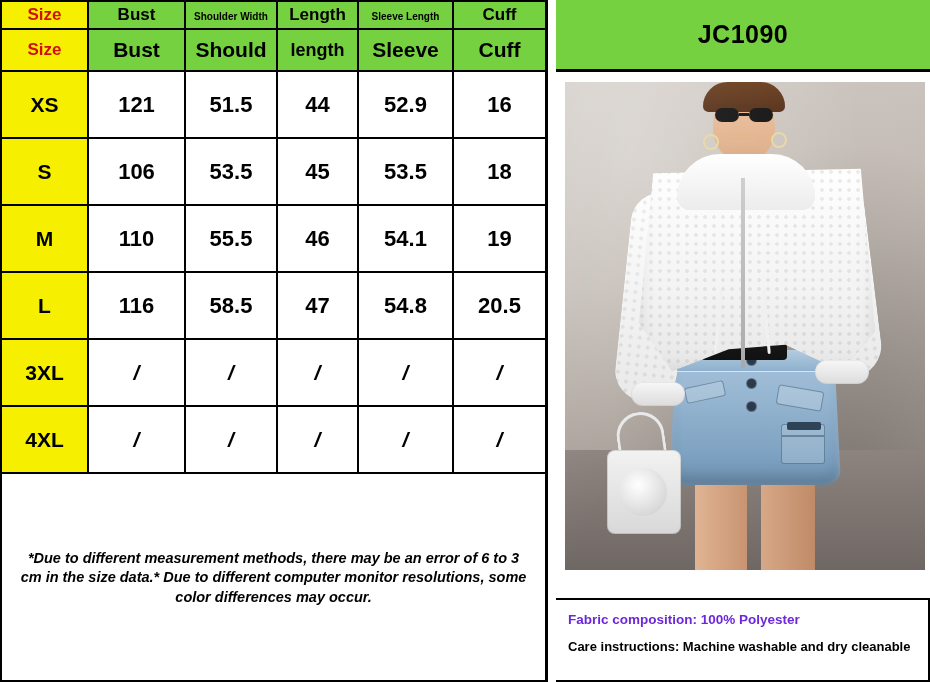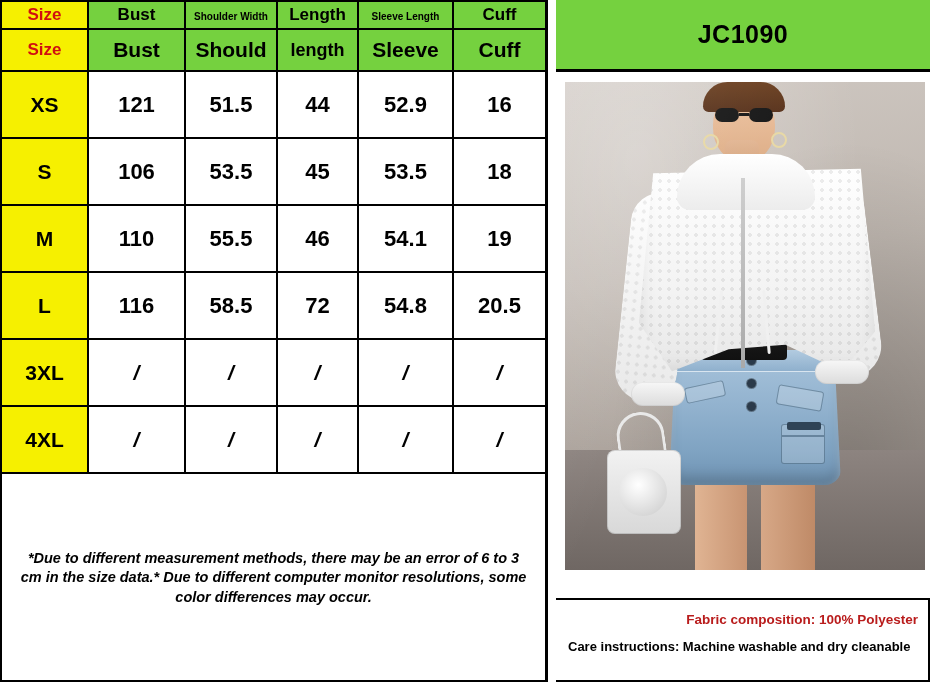--- a/index.html
+++ b/index.html
@@ -353,23 +353,22 @@
     height: 84px;
     border-top: 2px solid #000;
     border-bottom: 2px solid #000;
     border-right: 2px solid #000;
     border-left: 0;
     padding: 12px 10px 10px 12px;
   }
   .fabric-box .fab {
     font-size: 13.5px;
     font-weight: bold;
-    color: #b91c1c;
+    color: #6d28d9;
     margin: 0 0 12px 0;
-    text-align: right;
   }
   .fabric-box .care {
     font-size: 13px;
     font-weight: bold;
     color: #000;
     margin: 0;
   }
 </style>
 </head>
 <body>
@@ -427,21 +426,21 @@
           <td>110</td>
           <td>55.5</td>
           <td>46</td>
           <td>54.1</td>
           <td>19</td>
         </tr>
         <tr>
           <td class="sz">L</td>
           <td>116</td>
           <td>58.5</td>
-          <td>72</td>
+          <td>47</td>
           <td>54.8</td>
           <td>20.5</td>
         </tr>
         <tr>
           <td class="sz">3XL</td>
           <td class="slash">/</td>
           <td class="slash">/</td>
           <td class="slash">/</td>
           <td class="slash">/</td>
           <td class="slash">/</td>

